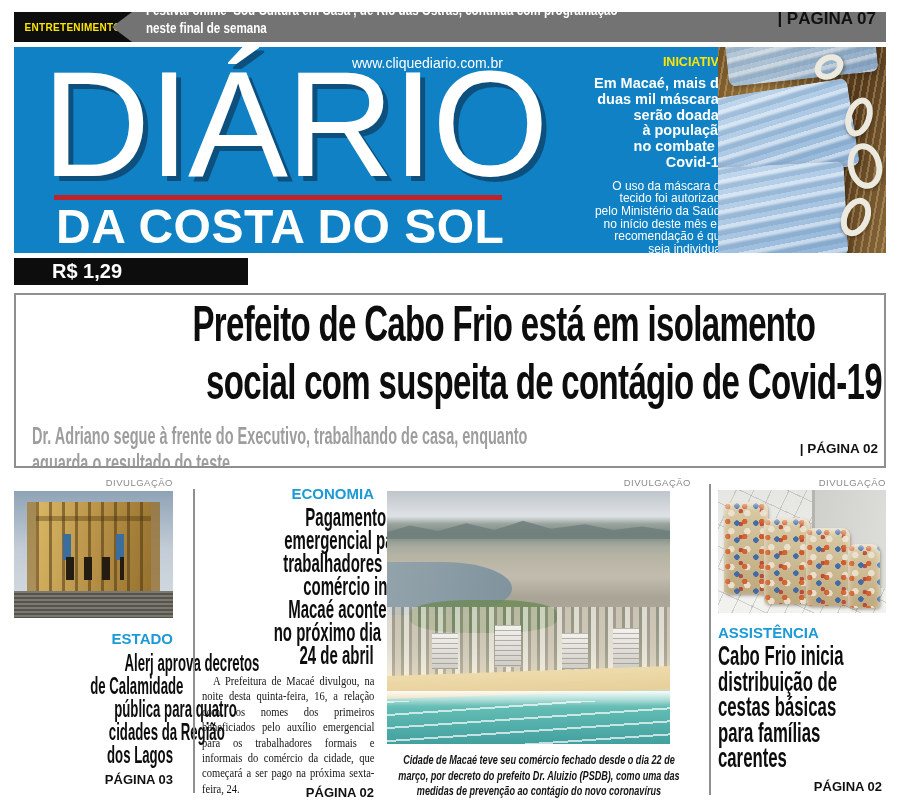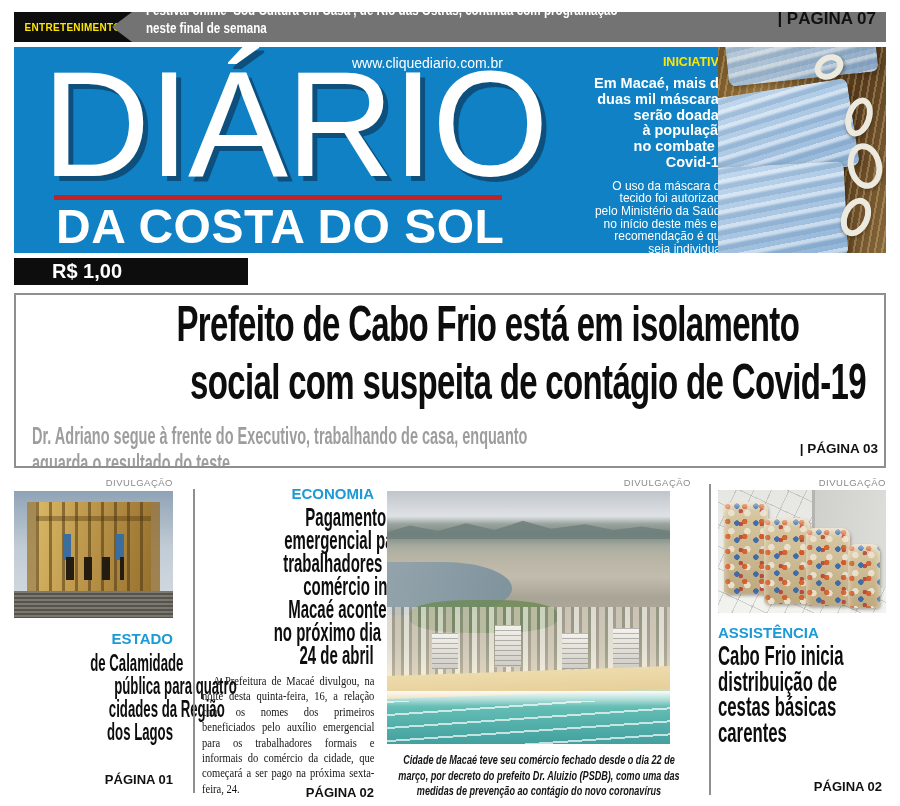--- a/index.html
+++ b/index.html
@@ -56,21 +56,21 @@
 
   
   .price-tag { left:14px; top:258px; width:234px; height:27px; background:#0d0d0d;
     color:#fff; font-size:20px; font-weight:bold; display:flex; align-items:center; padding-left:38px; }
   .price-banner { left:222px; top:258px; width:664px; height:27px; background:#d08a12;
     clip-path:polygon(18px 0,100% 0,100% 100%,18px 100%,0 50%);
     display:flex; align-items:center; justify-content:center;
     color:#fff; font-size:13.5px; font-weight:bold; padding-left:24px; }
 
   
-  .lead-box { left:14px; top:293px; width:872px; height:175px; border:2px solid #8f8f8f; overflow:hidden; }
+  .lead-box { left:14px; top:293px; width:872px; height:175px; border:2px solid #8f8f8f; overflow:hidden;padding-left:16px; }
   .lead-line { text-align:center; font-weight:bold; color:#0d0d0d; font-size:50px; line-height:58px; }
   .lead-line .cx { transform:scaleX(.66); transform-origin:50% 50%; letter-spacing:-1px; }
   .lead-subrow { position:absolute; left:16px; top:128px; width:840px; display:flex; align-items:center; }
   .lead-sub { color:#9d9d9d; font-size:23px; font-weight:bold; transform:scaleX(.63); transform-origin:0 50%; }
   .lead-pref { position:absolute; right:6px; top:8px; color:#111; font-size:13.5px; font-weight:bold; white-space:nowrap; }
 
   
   .credit { color:#8a8a8a; font-size:9.5px; letter-spacing:.5px; text-align:right; }
   .kicker { color:#1b9ad6; font-weight:bold; font-size:15px; }
   .pref { color:#111; font-weight:bold; font-size:13px; }
@@ -205,53 +205,54 @@
       <div class="mask m1"></div>
       <div class="mask m2"></div>
       <div class="strap s4"></div>
       <div class="strap s1"></div>
       <div class="strap s2"></div>
       <div class="strap s3"></div>
     </div>
   </div>
 
   <div class="abs price-tag">
-    <span>R$ 1,00</span>
+    <span>R$ 1,29</span>
   </div>
 
   <div class="abs lead-box">
     <div class="lead-line">
       <span class="cx">Prefeito de Cabo Frio está em isolamento</span>
     </div>
     <div class="lead-line">
       <span class="cx">social com suspeita de contágio de Covid-19</span>
     </div>
     <div class="lead-subrow">
       <span class="lead-sub">Dr. Adriano segue à frente do Executivo, trabalhando de casa, enquanto aguarda o resultado do teste</span>
     </div>
-    <span class="lead-pref" style="top:auto; bottom:10px;">|  PÁGINA 03</span>
+    <span class="lead-pref" style="top:auto; bottom:10px;">|  PÁGINA 02</span>
   </div>
 
   <div class="abs col1">
     <div class="credit">DIVULGAÇÃO</div>
     <div class="photo-alerj">
       <div class="alerj-building"></div>
       <div class="alerj-banner-l"></div>
       <div class="alerj-banner-r"></div>
       <div class="alerj-doors"></div>
       <div class="alerj-stairs"></div>
     </div>
     <div class="kicker">ESTADO</div>
     <div class="hl">
+      <div><span class="cx">Alerj aprova decretos</span></div>
       <div><span class="cx">de Calamidade</span></div>
       <div><span class="cx">pública para quatro</span></div>
       <div><span class="cx">cidades da Região</span></div>
       <div><span class="cx">dos Lagos</span></div>
     </div>
-    <div class="pref">PÁGINA 01</div>
+    <div class="pref">PÁGINA 03</div>
   </div>
 
   <div class="abs vrule d1"></div>
 
   <div class="abs col2">
     <div class="kicker">ECONOMIA</div>
     <div class="hl">
       <div><span class="cx">Pagamento do auxílio</span></div>
       <div><span class="cx">emergencial para</span></div>
       <div><span class="cx">trabalhadores do</span></div>
@@ -291,18 +292,19 @@
       <div class="cesta c1"></div>
       <div class="cesta c2"></div>
       <div class="cesta c3"></div>
       <div class="cesta c4"></div>
     </div>
     <div class="kicker">ASSISTÊNCIA</div>
     <div class="hl">
       <div><span class="cx">Cabo Frio inicia</span></div>
       <div><span class="cx">distribuição de</span></div>
       <div><span class="cx">cestas básicas</span></div>
+      <div><span class="cx">para famílias</span></div>
       <div><span class="cx">carentes</span></div>
     </div>
     <div class="pref">PÁGINA 02</div>
   </div>
 
 </div>
 
 </body></html>

